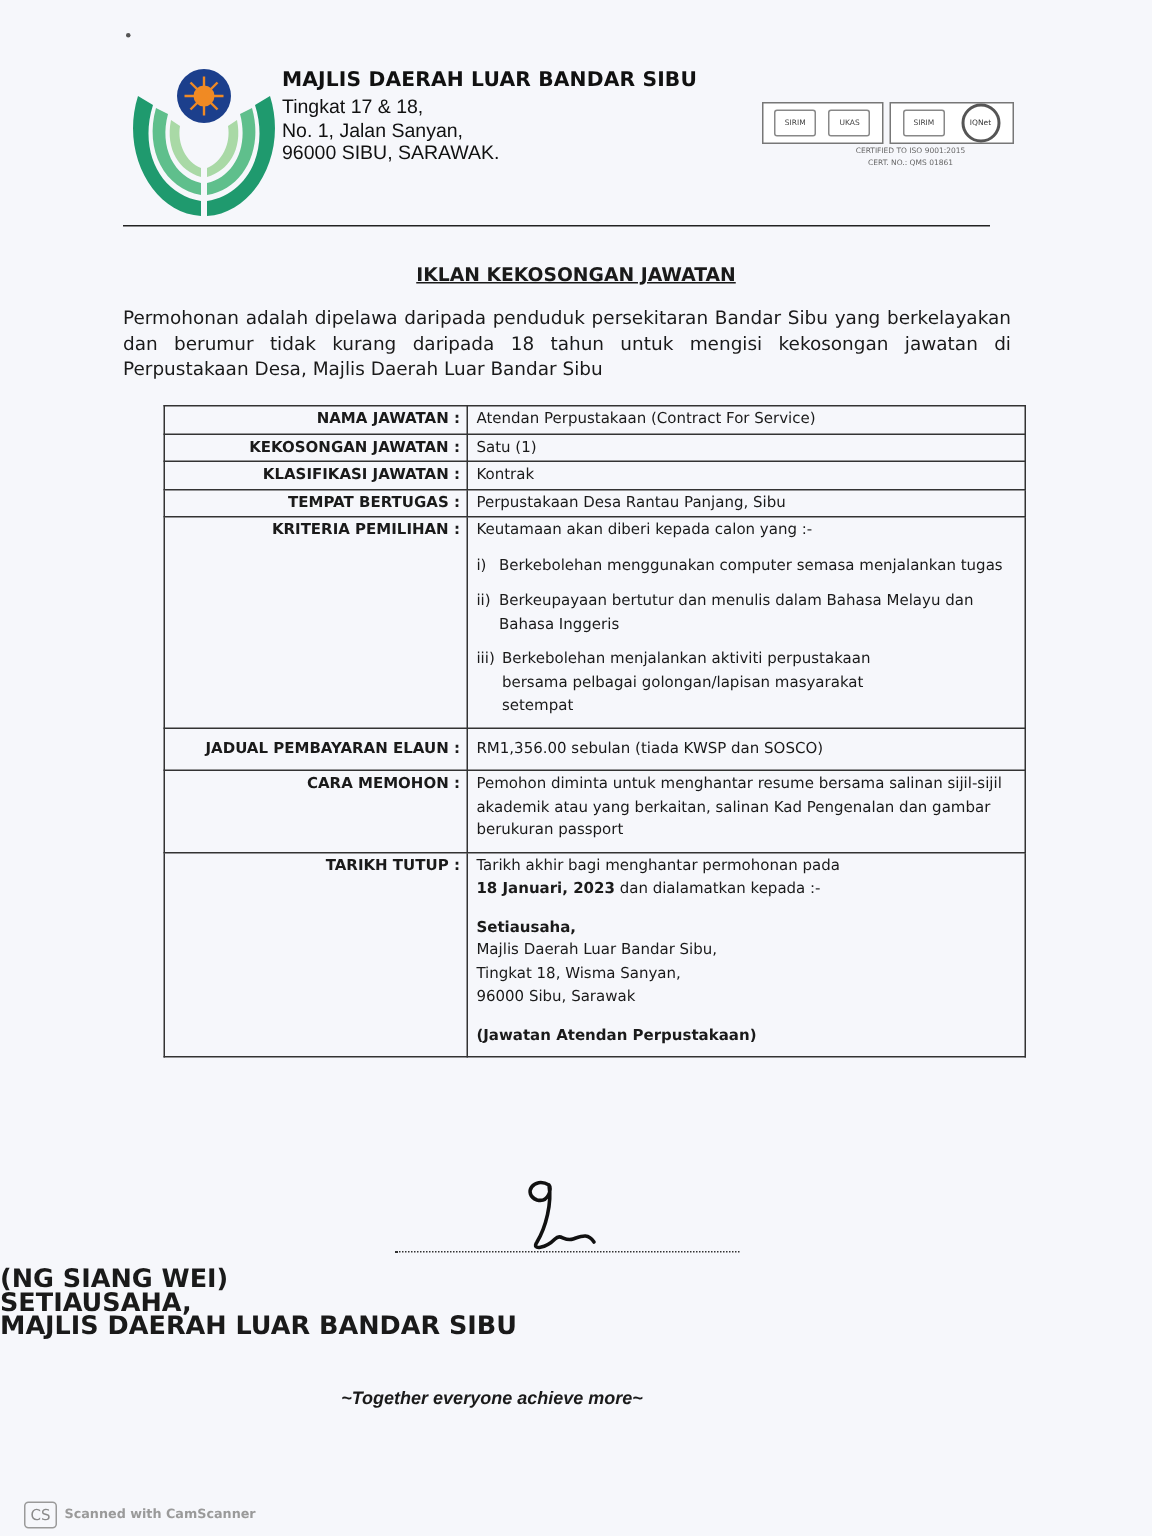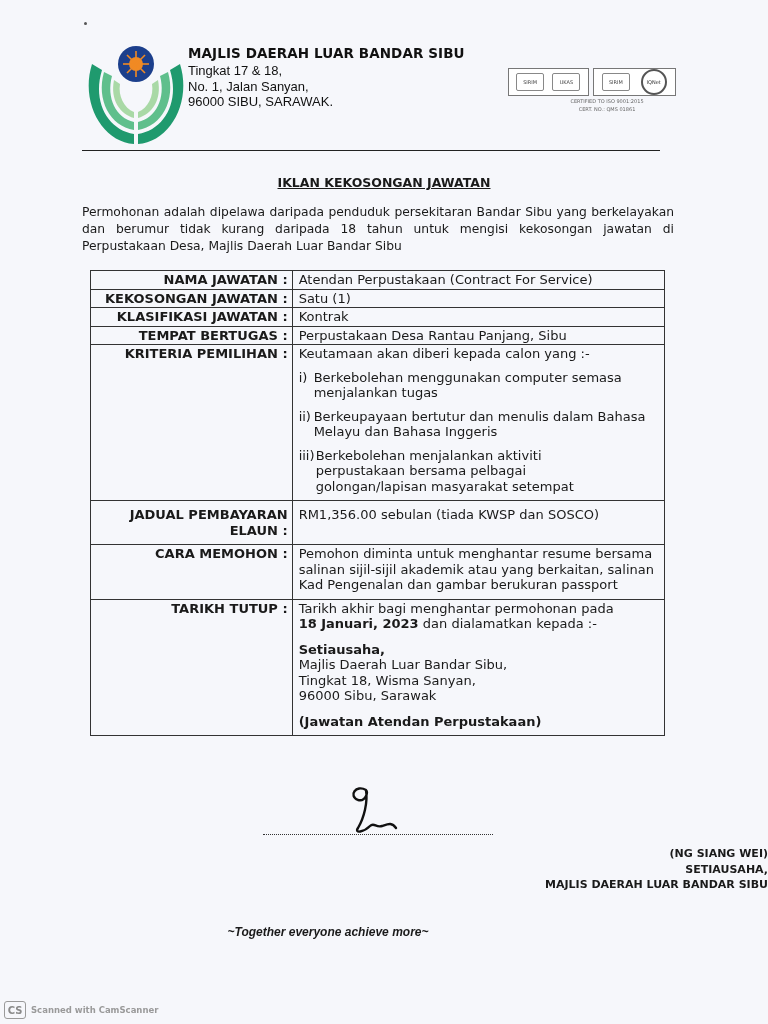--- a/index.html
+++ b/index.html
@@ -25,40 +25,40 @@
   .cert-round { width: 22px; height: 22px; border-radius: 50%; border: 2px solid #555; font-size: 5px; display: flex; align-items: center; justify-content: center; color: #333; }
   .cert-text { font-size: 5px; text-align: center; color: #666; line-height: 6px; margin-top: 2px; margin-left: 30px; }
   .rule { position: absolute; left: 82px; top: 150px; width: 578px; height: 0; border-top: 1.5px solid #222; }
 
   
   .title { position: absolute; left: 0; width: 768px; top: 175px; text-align: center; font-weight: bold; font-size: 12.5px; }
   .title span { text-decoration: underline; }
   .intro { position: absolute; left: 82px; top: 204px; width: 592px; font-size: 12.3px; line-height: 17px; text-align: justify; }
 
   
-  table.info { position: absolute; left: 90px; top: 270px; width: 575px; border-collapse: collapse; font-size: 13px; }
+  table.info { position: absolute; left: 109px; top: 270px; width: 575px; border-collapse: collapse; font-size: 10px; }
   table.info td { border: 1px solid #333; vertical-align: top; padding: 1px 6px 1px 6px; line-height: 15.5px; }
   table.info td.lbl { width: 191px; text-align: right; font-weight: bold; padding-right: 4px; }
   table.info td.val { width: 360px; }
   .pad-b { padding-bottom: 6px !important; }
   .crit-item { display: flex; margin-top: 8px; }
   .crit-num { width: 15px; flex: 0 0 auto; }
   .crit-num.w3 { width: 17px; }
   .bold { font-weight: bold; }
   .gap { height: 10px; }
 
   
   .signature { position: absolute; left: 338px; top: 782px; width: 80px; height: 56px; }
   .dots { position: absolute; left: 263px; top: 834px; width: 230px; border-top: 1.5px dotted #333; }
-  .sign-block { position: absolute; left: 0; width: 768px; top: 846px; text-align: right; font-weight: bold; font-size: 11px; line-height: 15.5px; }
+  .sign-block { position: absolute; left: 0; width: 768px; top: 846px; text-align: left; font-weight: bold; font-size: 17px; line-height: 15.5px; }
   .motto { position: absolute; left: 0; width: 656px; top: 925px; text-align: center; font-family: Liberation Sans, sans-serif; font-style: italic; font-weight: bold; font-size: 12px; }
 
   
   .scanner { position: absolute; left: 4px; top: 1001px; display: flex; align-items: center; gap: 5px; }
-  .cs-badge { width: 20px; height: 16px; border: 1.5px solid #9a9a9a; border-radius: 3px; font-size: 10px; font-weight: bold; color: #8a8a8a; display: flex; align-items: center; justify-content: center; }
+  .cs-badge { width: 20px; height: 16px; border: 1.5px solid #9a9a9a; border-radius: 3px; font-size: 10px; font-weight: normal; color: #8a8a8a; display: flex; align-items: center; justify-content: center; margin-left: 12px; }
   .scanner-text { font-size: 8.5px; color: #9a9a9a; font-weight: bold; }
 </style>
 </head>
 <body>
 
 <div class="dot"></div>
 
 <svg class="logo" viewBox="0 0 104 104">
   <path d="M8 22 C -4 60, 18 100, 50 102 L50 92 C 24 88, 8 60, 18 28 Z" fill="#1f9a6e"></path>
   <path d="M96 22 C 108 60, 86 100, 54 102 L54 92 C 80 88, 96 60, 86 28 Z" fill="#1f9a6e"></path>

